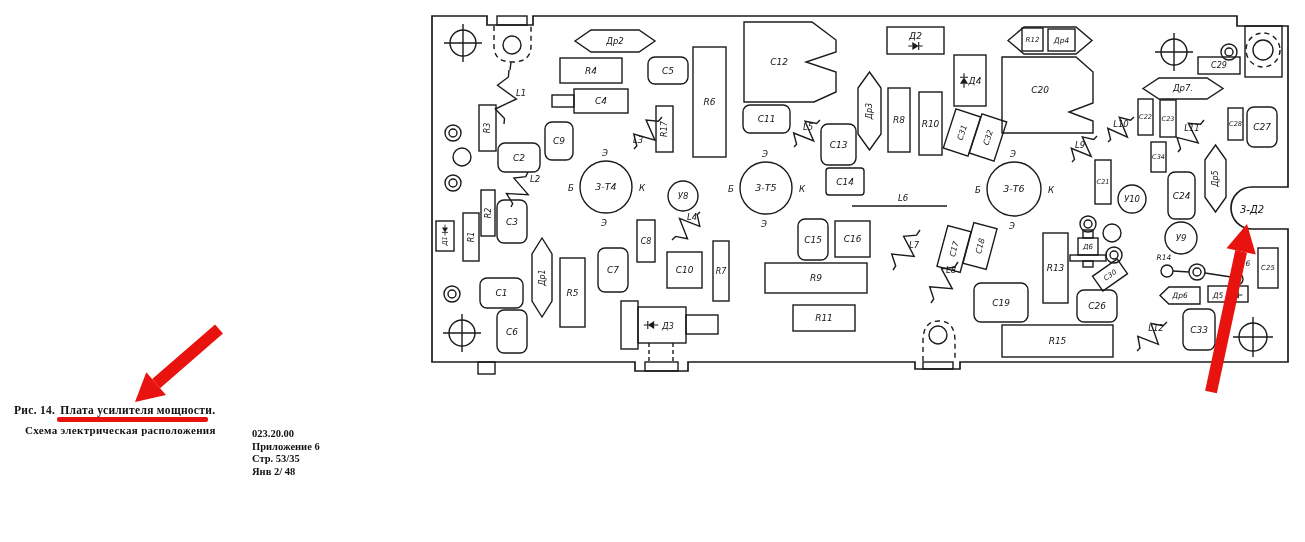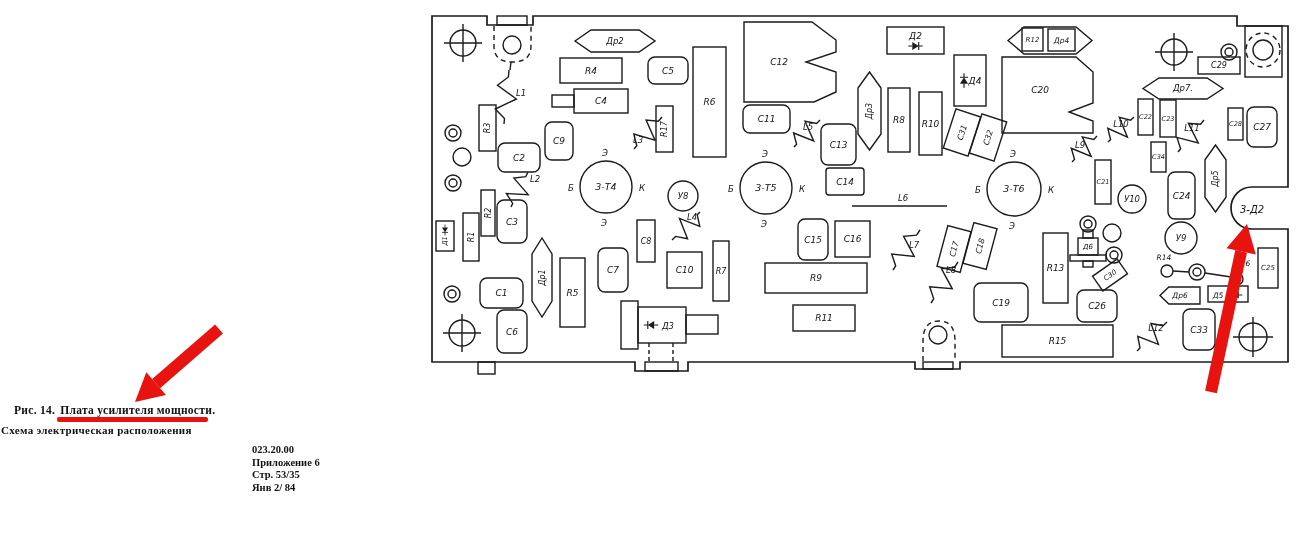--- a/index.html
+++ b/index.html
@@ -7,24 +7,24 @@
        font-family:"Liberation Serif",serif;}
   #figure-wrap{position:absolute;left:0;top:0;width:1305px;height:542px;}
   svg#board{position:absolute;left:0;top:0;}
   svg .ln{fill:none;stroke:#1b1b1b;stroke-width:1.4;}
   svg .ol{fill:#ffffff;stroke:#1b1b1b;stroke-width:1.7;}
   svg text{font-family:"DejaVu Sans",sans-serif;font-style:italic;fill:#141414;}
   .cap{position:absolute;font-weight:700;color:#111;white-space:nowrap;
        font-family:"Liberation Serif",serif;text-align:right;}
   #caption-line1{left:14px;top:404px;font-size:11.5px;letter-spacing:.3px;}
   #caption-line1 .u{margin-left:5px;}
-  #caption-line2{left:1px;top:424px;font-size:11px;letter-spacing:.3px;}
+  #caption-line2{left:25px;top:424px;font-size:11px;letter-spacing:.3px;}
   #red-underline{position:absolute;left:57px;top:417px;width:151px;height:5px;
                  border-radius:2px;}
-  #ref-block{position:absolute;left:252px;top:444px;font-weight:700;font-size:10.5px;
+  #ref-block{position:absolute;left:252px;top:428px;font-weight:700;font-size:10.5px;
              line-height:12.5px;color:#111;font-family:"Liberation Serif",serif;}
 </style>
 </head>
 <body>
 
 <div id="figure-wrap">
   <svg id="board" width="1305" height="542" viewBox="0 0 1305 542">
       <g>
         <path d="M432,16 H487 V25 H533 V16 H1237 V26 H1288 V187 H1252 A21,21 0 0 0 1252,229 H1288 V362 H960 V369 H915 V362 H688 V371 H635 V362 H432 Z" class="ol"></path>
         <rect x="497" y="16" width="30" height="9" class="ln"></rect>
@@ -484,15 +484,15 @@
 
   <div id="caption-line1" class="cap">
     <span>Рис. 14.</span><span class="u">Плата усилителя мощности.</span>
   </div>
   <div id="caption-line2" class="cap">Схема электрическая расположения</div>
 
   <div id="ref-block">
     <div>023.20.00</div>
     <div>Приложение 6</div>
     <div>Стр. 53/35</div>
-    <div>Янв 2/ 84</div>
+    <div>Янв 2/ 48</div>
   </div>
 </div>
 
 </body></html>

